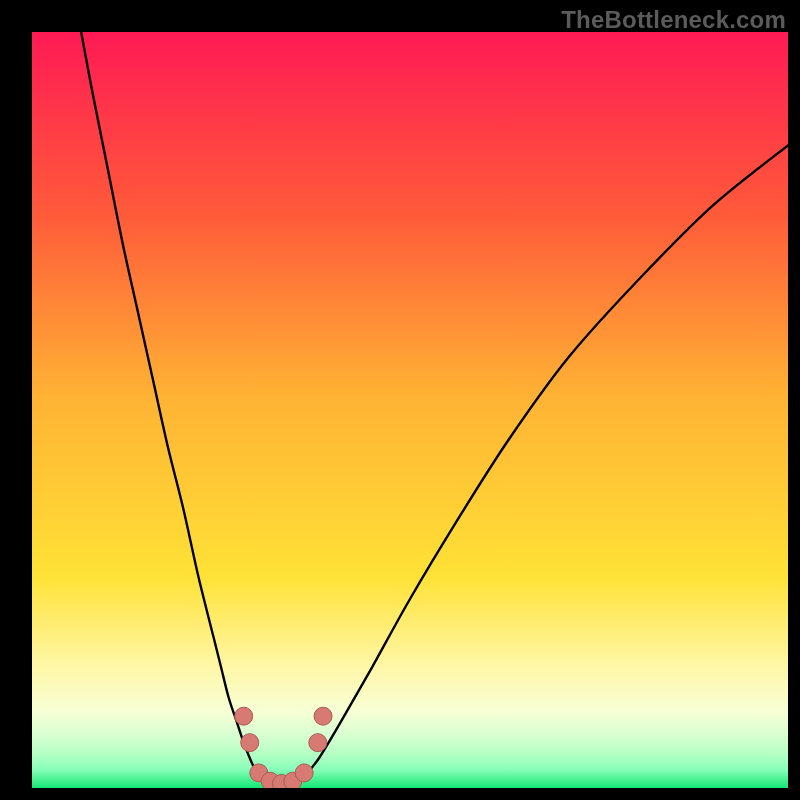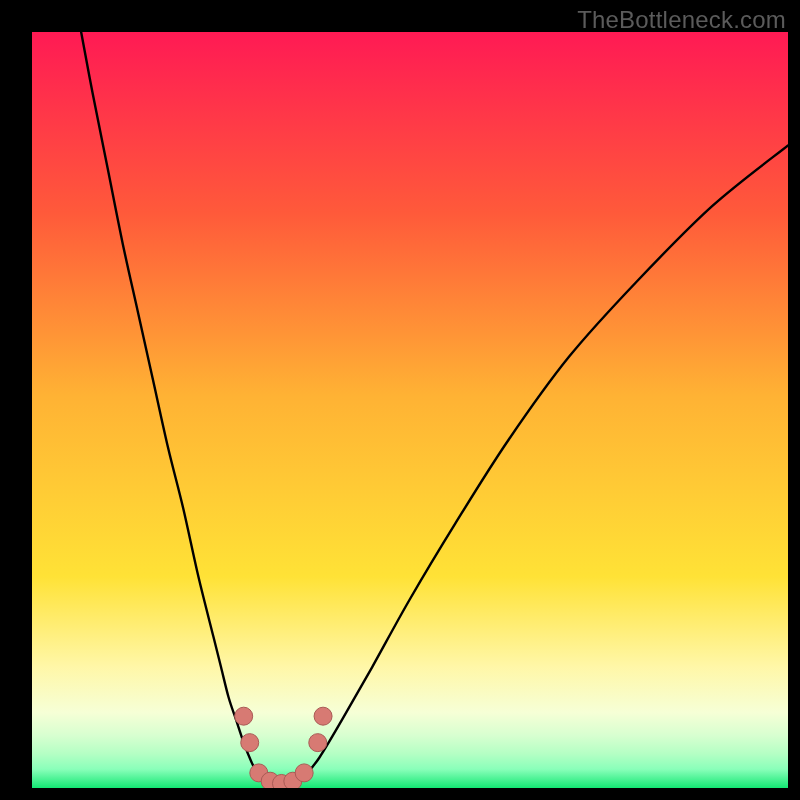--- a/index.html
+++ b/index.html
@@ -24,21 +24,21 @@
     width: 756px;
     height: 756px;
     overflow: hidden;
   }
   .watermark {
     position: absolute;
     top: 6px;
     right: 14px;
     color: #5b5b5b;
     font-size: 24px;
-    font-weight: 400;
+    font-weight: 700;
     letter-spacing: 0.2px;
     user-select: none;
     margin-left: 39px;
   }
   svg { display: block; }
 </style>
 </head>
 <body>
 
 <div class="frame">

